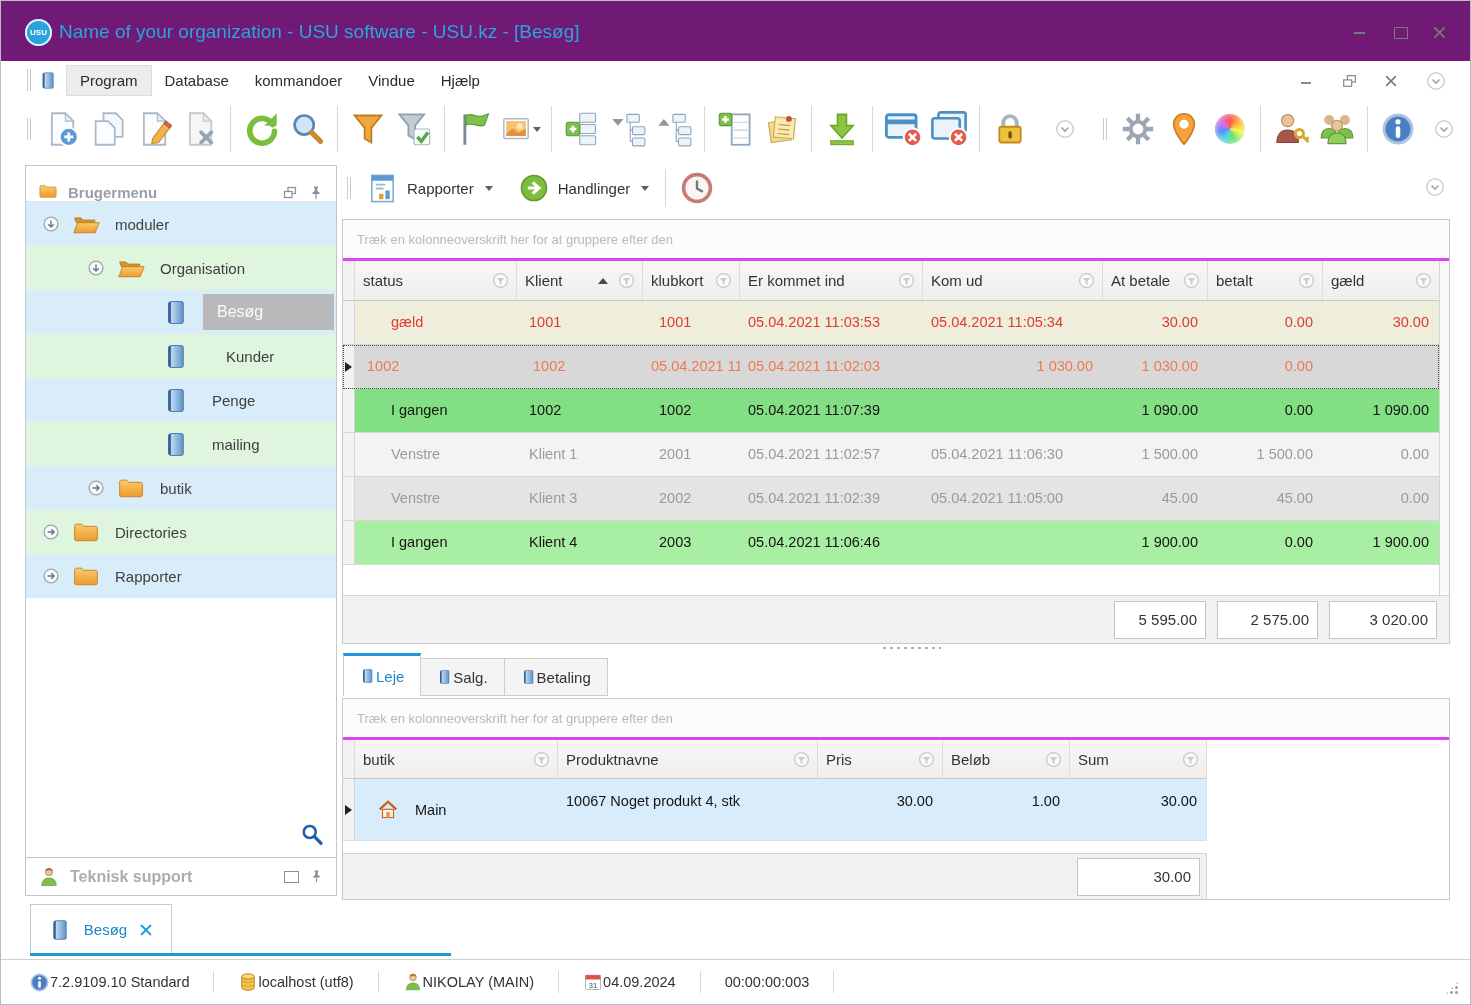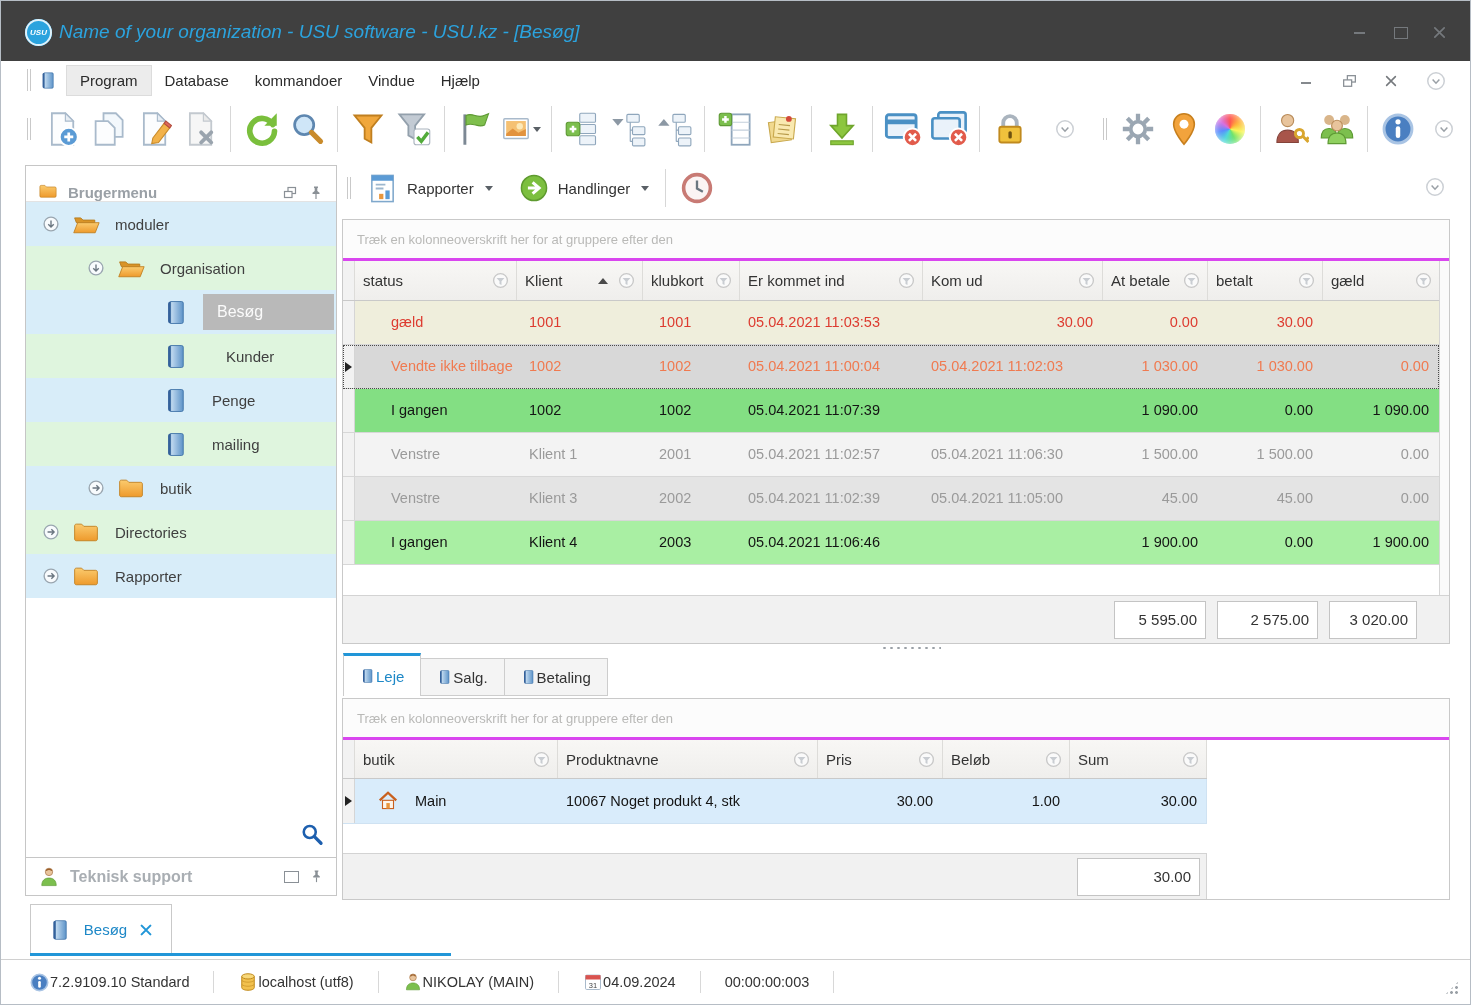--- a/index.html
+++ b/index.html
@@ -1,20 +1,20 @@
 <!DOCTYPE html>
 <html><head>
 <meta charset="utf-8">
 <style>
   * { margin:0; padding:0; box-sizing:border-box; }
   body { font-family:"Liberation Sans", sans-serif; background:#e8e8e8; }
   .window { position:relative; width:1471px; height:1005px; background:#fff; border:1px solid #b6bdc5; overflow:hidden; color:#3a3a3a; }
 
   
-  .titlebar { position:absolute; left:0; top:0; right:0; height:60px; background:#404040;font-style:italic; }
+  .titlebar { position:absolute; left:0; top:0; right:0; height:60px; background:#701a75; }
   .logo { position:absolute; left:24px; top:18px; width:27px; height:27px; border-radius:50%; background:#2ba3de; color:#fff; font-size:8px; font-weight:bold; display:flex; align-items:center; justify-content:center; box-shadow:inset 0 0 0 2px rgba(255,255,255,.85), inset 0 0 0 4px #2ba3de; }
   .title-text { position:absolute; left:58px; top:20px; font-size:19px; color:#2ba3de; white-space:nowrap; }
   .win-controls { position:absolute; right:22px; top:24px; display:flex; gap:24px; align-items:center; }
   .wc { width:16px; height:14px; position:relative; cursor:default; }
   .wc-min::after { content:""; position:absolute; left:2px; top:7px; width:11px; height:2px; background:#75797d; }
   .wc-max::after { content:""; position:absolute; left:2px; top:2px; width:12px; height:10px; border:1.6px solid #75797d; }
   .wc-close svg { display:block; }
 
   
   .menubar { position:absolute; left:0; top:60px; right:0; height:38px; background:#fff; display:flex; align-items:center; }
@@ -63,21 +63,21 @@
   .grid1 { position:relative; width:1096px; }
   .hrow, .drow { display:grid; grid-template-columns:12px 162px 126px 97px 183px 180px 105px 115px 116px; }
   .hrow2, .drow2 { display:grid; grid-template-columns:12px 203px 260px 125px 127px 137px; }
   .hrow, .hrow2 { height:40px; background:linear-gradient(#f8f7f5,#efeeec); border-bottom:1px solid #c9c9c9; }
   .hcell { display:flex; align-items:center; padding:0 5px 0 8px; border-right:1px solid #dddcd9; font-size:15px; color:#333; overflow:hidden; white-space:nowrap; }
   .hcell .sp { flex:1; }
   .sort-up { width:0; height:0; border-left:5px solid transparent; border-right:5px solid transparent; border-bottom:6px solid #4a4a4a; margin-right:8px; }
   .ind { background:#f2f2f2; border-right:1px solid #d5d5d5; display:flex; align-items:center; justify-content:center; }
   .ind-arrow { width:0; height:0; border-top:5px solid transparent; border-bottom:5px solid transparent; border-left:7px solid #222; }
   .drow { height:44px; line-height:43px; font-size:14.5px; border-bottom:1px solid #d7d7d7; }
-  .drow2 { height:45px; line-height:44px; font-size:14.5px; border-bottom:1px solid #cfe2f2; }
+  .drow2 { height:62px; line-height:44px; font-size:14.5px; border-bottom:1px solid #cfe2f2; }
   .dc { overflow:hidden; white-space:nowrap; }
   .c-status { padding-left:36px; } .c-klient { padding-left:12px; } .c-klub { padding-left:16px; }
   .c-date { padding-left:8px; } .c-num { text-align:right; padding-right:10px; }
   .r-debt { background:#efeedc; color:#dd3b30; }
   .r-noret { background:#d8d8d8; color:#f07a50; outline:1px dotted #4a4a4a; outline-offset:-1px; }
   .r-act1 { background:#83df83; color:#141414; }
   .r-left1 { background:#f3f3f3; color:#9a9a9a; }
   .r-left2 { background:#e4e4e4; color:#9a9a9a; }
   .r-act2 { background:#a9efa3; color:#141414; }
   .scrollstrip { position:absolute; right:0; top:41px; bottom:48px; width:10px; background:#fafafa; border-left:1px solid #d5d5d5; }
@@ -788,30 +788,30 @@
               </span>
             </div>
         </div>
 
         <div class="drow r-debt">
           <div class="ind"></div>
           <div class="dc c-status">gæld</div>
           <div class="dc c-klient">1001</div>
           <div class="dc c-klub">1001</div>
           <div class="dc c-date">05.04.2021 11:03:53</div>
+          <div class="dc c-date">05.04.2021 11:05:34</div>
           <div class="dc c-num">30.00</div>
           <div class="dc c-num">0.00</div>
           <div class="dc c-num">30.00</div>
         </div>
 
         <div class="drow r-noret">
           <div class="ind">
               <span class="ind-arrow"></span>
             </div>
-          <div class="dc c-status">Vendte ikke tilbage</div>
           <div class="dc c-klient">1002</div>
           <div class="dc c-klub">1002</div>
           <div class="dc c-date">05.04.2021 11:00:04</div>
           <div class="dc c-date">05.04.2021 11:02:03</div>
           <div class="dc c-num">1 030.00</div>
           <div class="dc c-num">1 030.00</div>
           <div class="dc c-num">0.00</div>
         </div>
 
         <div class="drow r-act1">
@@ -859,21 +859,21 @@
           <div class="dc c-date"></div>
           <div class="dc c-num">1 900.00</div>
           <div class="dc c-num">0.00</div>
           <div class="dc c-num">1 900.00</div>
         </div>
       </div>
       <div class="scrollstrip"></div>
       <div class="gfoot">
         <div class="fbox" style="left:771px;width:92px">5 595.00</div>
         <div class="fbox" style="left:874px;width:101px">2 575.00</div>
-        <div class="fbox" style="left:986px;width:88px">3 020.00</div>
+        <div class="fbox" style="left:986px;width:108px">3 020.00</div>
       </div>
     </div>
 
     <div class="splitdots"></div>
 
     <div class="tabstrip">
       <div class="tab active">
         <span class="ico">
             <svg width="16" height="18" viewBox="0 0 32 32">
               <use href="#s-book"></use>

